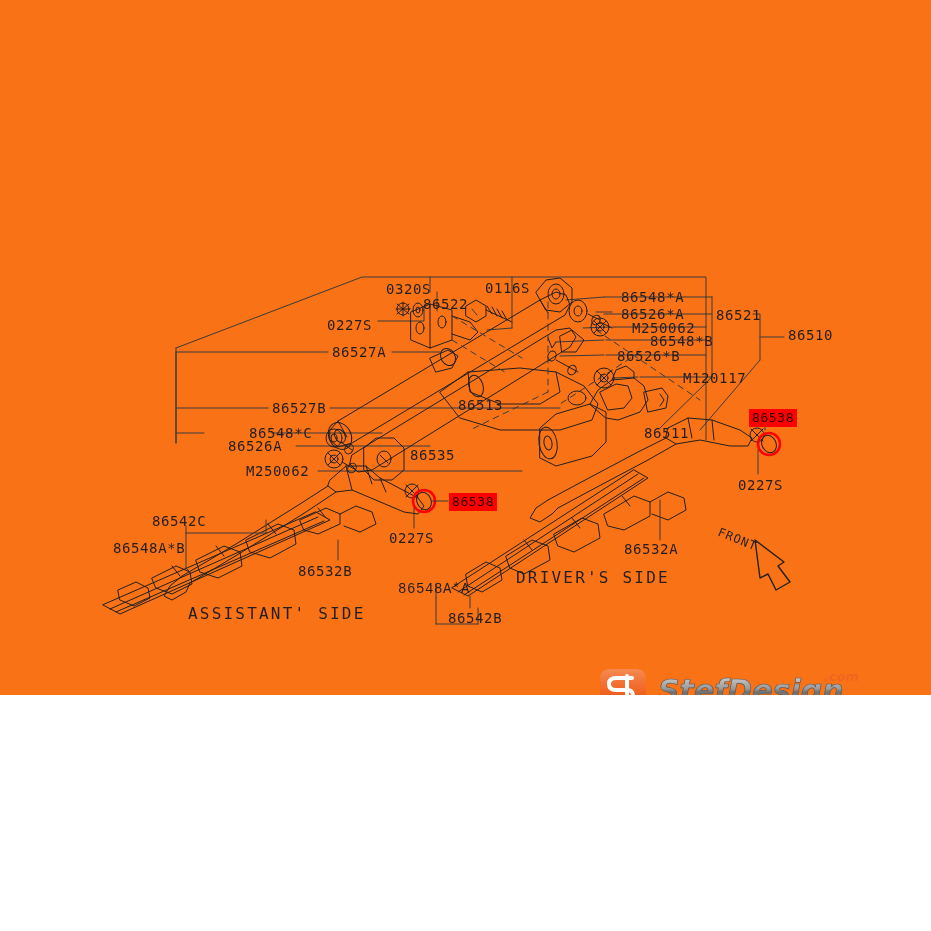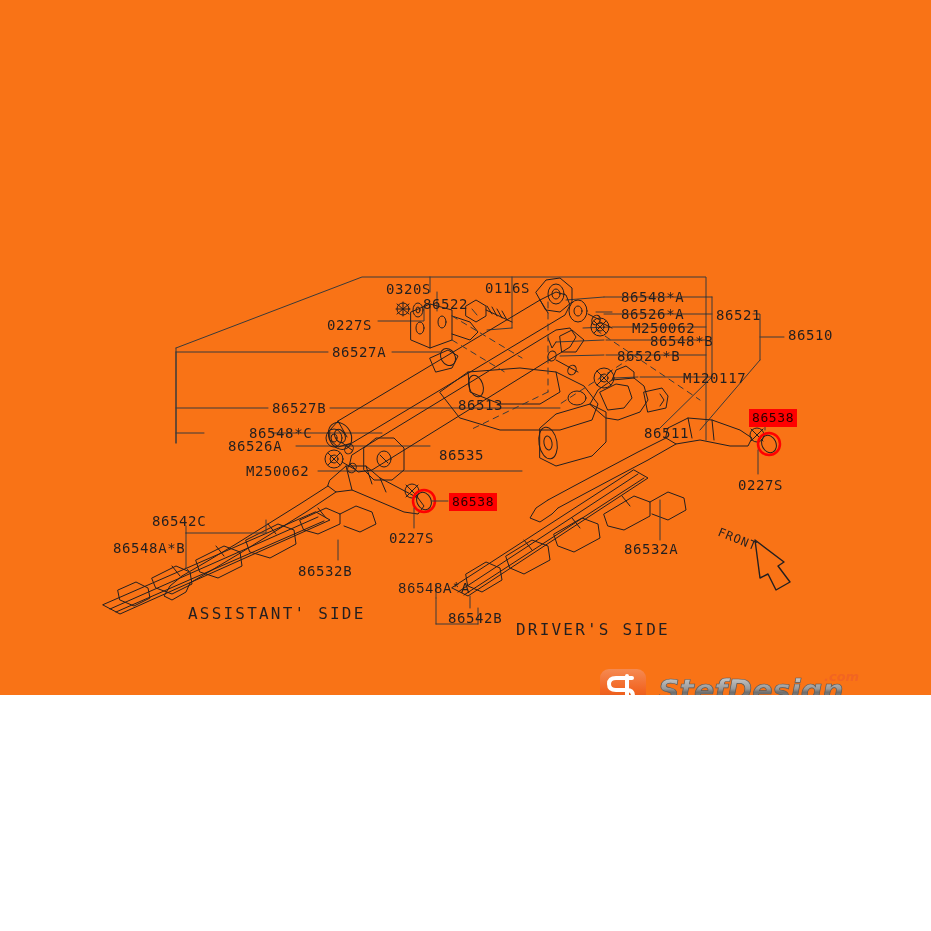--- a/index.html
+++ b/index.html
@@ -294,35 +294,35 @@
   <div class="lbl" style="left:655px;top:371px;padding-left:28px;">M120117</div>
   <div class="lbl" style="left:716px;top:308px;">86521</div>
   <div class="lbl" style="left:788px;top:328px;">86510</div>
   <div class="lbl" style="left:332px;top:345px;">86527A</div>
   <div class="lbl" style="left:272px;top:401px;">86527B</div>
   <div class="lbl" style="left:206px;top:426px;margin-left:43px;">86548*C</div>
   <div class="lbl" style="left:228px;top:439px;">86526A</div>
   <div class="lbl" style="left:246px;top:464px;">M250062</div>
   <div class="lbl" style="left:458px;top:398px;">86513</div>
   <div class="lbl" style="left:644px;top:426px;">86511</div>
-  <div class="lbl" style="left:410px;top:448px;margin-left:29px;">86535</div>
+  <div class="lbl" style="left:410px;top:448px;">86535</div>
   <div class="lbl" style="left:389px;top:531px;">0227S</div>
   <div class="lbl" style="left:738px;top:478px;">0227S</div>
   <div class="lbl" style="left:152px;top:514px;">86542C</div>
   <div class="lbl" style="left:113px;top:541px;">86548A*B</div>
   <div class="lbl" style="left:298px;top:564px;">86532B</div>
   <div class="lbl" style="left:624px;top:542px;">86532A</div>
   <div class="lbl" style="left:398px;top:582px;font-family:Liberation Mono, monospace;">86548A*A</div>
   <div class="lbl" style="left:448px;top:611px;">86542B</div>
 
   <div class="redlbl" style="left:749px;top:409px;">86538</div>
   <div class="redlbl" style="left:449px;top:493px;">86538</div>
 
   <div class="side" style="left:188px;top:604px;">ASSISTANT' SIDE</div>
-  <div class="side" style="left:516px;top:620px;">DRIVER'S SIDE</div>
+  <div class="side" style="left:516px;top:568px;">DRIVER'S SIDE</div>
   <div class="front" style="left:721px;top:525px;">FRONT</div>
 
   <div id="wm">
     <svg width="283" height="56" viewBox="0 0 283 56">
       <defs>
         <linearGradient id="og" x1="0" y1="0" x2="0" y2="1">
           <stop offset="0" stop-color="#f58a52"></stop>
             <stop offset="0.5" stop-color="#f26522"></stop>
           <stop offset="1" stop-color="#d24e12"></stop>
         </linearGradient>

